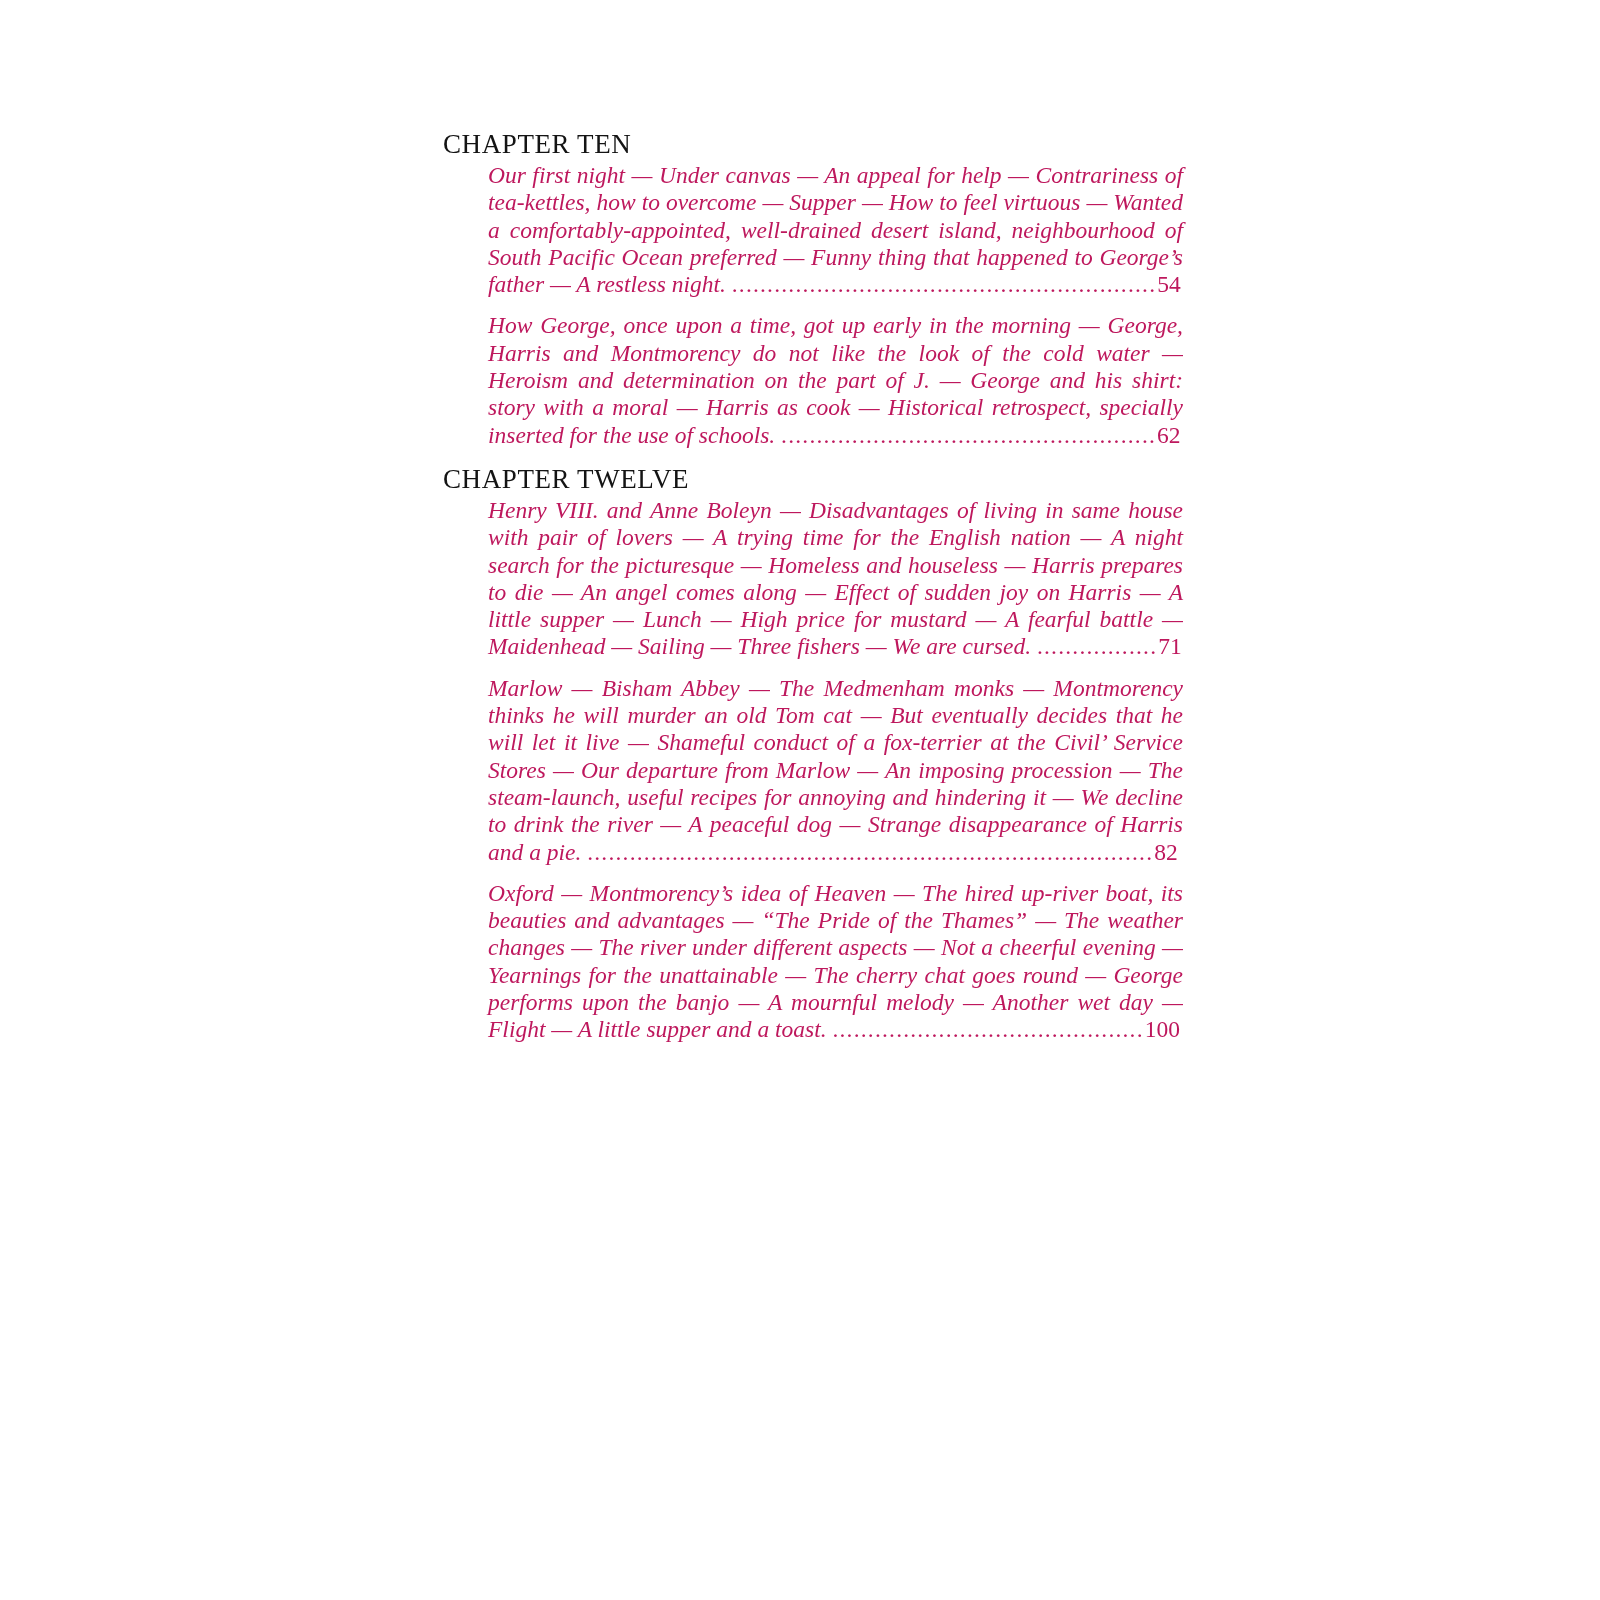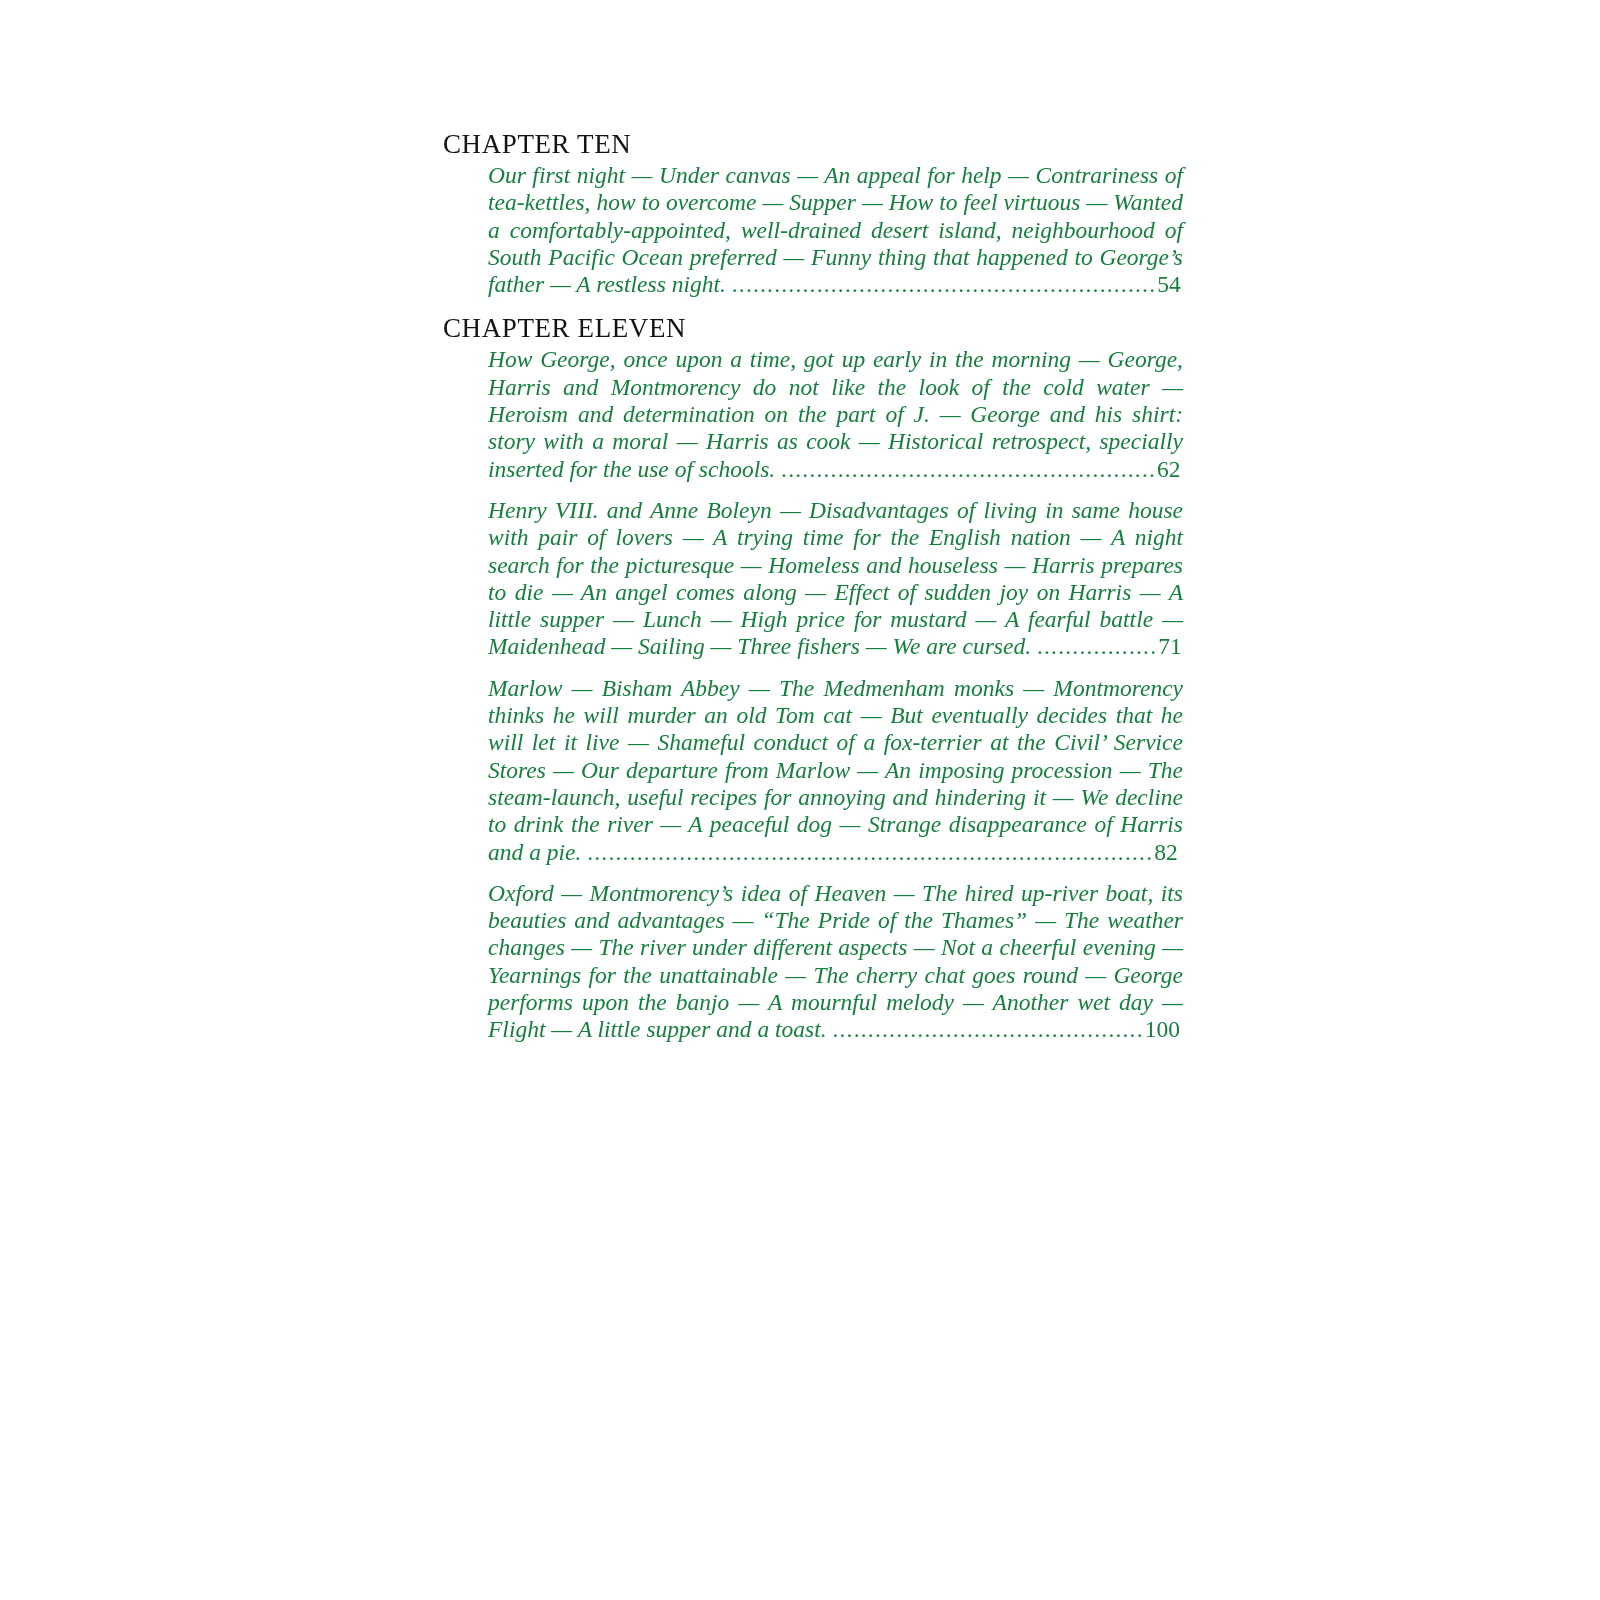--- a/index.html
+++ b/index.html
@@ -26,21 +26,21 @@
     letter-spacing: 0.6px;
     margin: 0 0 1px 0;
     color: #141414;
   }
   .summary {
     margin: 0 0 0 45px;
     font-style: italic;
     font-size: 23.5px;
     line-height: 27.3px;
     text-align: justify;
-    color: #15803d;
+    color: #be185d;
   }
   .leader {
     font-style: normal;
     letter-spacing: 1.2px;
     white-space: nowrap;
   }
   .pagenum {
     font-style: normal;
     padding-left: 1px;
   }
@@ -48,25 +48,25 @@
 </head>
 <body style="background: rgb(255, 255, 255); color: rgb(26, 26, 26);">
 
 <main class="toc">
   <section class="entry">
     <h2 class="chapter">CHAPTER TEN</h2>
     <p class="summary"><span class="summary-text">Our first night — Under canvas — An appeal for help — Contrariness of tea-kettles, how to overcome — Supper — How to feel virtuous — Wanted a comfortably-appointed, well-drained desert island, neighbourhood of South Pacific Ocean preferred — Funny thing that happened to George’s father — A restless night. </span><span class="leader">............................................................</span><span class="pagenum">54</span></p>
   </section>
 
   <section class="entry">
-    <h2 class="chapter">CHAPTER ELEVEN</h2>
     <p class="summary"><span class="summary-text">How George, once upon a time, got up early in the morning — George, Harris and Montmorency do not like the look of the cold water — Heroism and determination on the part of J. — George and his shirt: story with a moral — Harris as cook — Historical retrospect, specially inserted for the use of schools. </span><span class="leader">.....................................................</span><span class="pagenum">62</span></p>
   </section>
 
   <section class="entry">
+    <h2 class="chapter">CHAPTER TWELVE</h2>
     <p class="summary"><span class="summary-text">Henry VIII. and Anne Boleyn — Disadvantages of living in same house with pair of lovers — A trying time for the English nation — A night search for the picturesque — Homeless and houseless — Harris prepares to die — An angel comes along — Effect of sudden joy on Harris — A little supper — Lunch — High price for mustard — A fearful battle — Maidenhead — Sailing — Three fishers — We are cursed. </span><span class="leader">.................</span><span class="pagenum">71</span></p>
   </section>
 
   <section class="entry">
     <p class="summary"><span class="summary-text">Marlow — Bisham Abbey — The Medmenham monks — Montmorency thinks he will murder an old Tom cat — But eventually decides that he will let it live — Shameful conduct of a fox-terrier at the Civil’ Service Stores — Our departure from Marlow — An imposing procession — The steam-launch, useful recipes for annoying and hindering it — We decline to drink the river — A peaceful dog — Strange disappearance of Harris and a pie. </span><span class="leader">................................................................................</span><span class="pagenum">82</span></p>
   </section>
 
 
   <section class="entry">
     <p class="summary"><span class="summary-text">Oxford — Montmorency’s idea of Heaven — The hired up-river boat, its beauties and advantages — “The Pride of the Thames” — The weather changes — The river under different aspects — Not a cheerful evening — Yearnings for the unattainable — The cherry chat goes round — George performs upon the banjo — A mournful melody — Another wet day — Flight — A little supper and a toast. </span><span class="leader">............................................</span><span class="pagenum">100</span></p>

